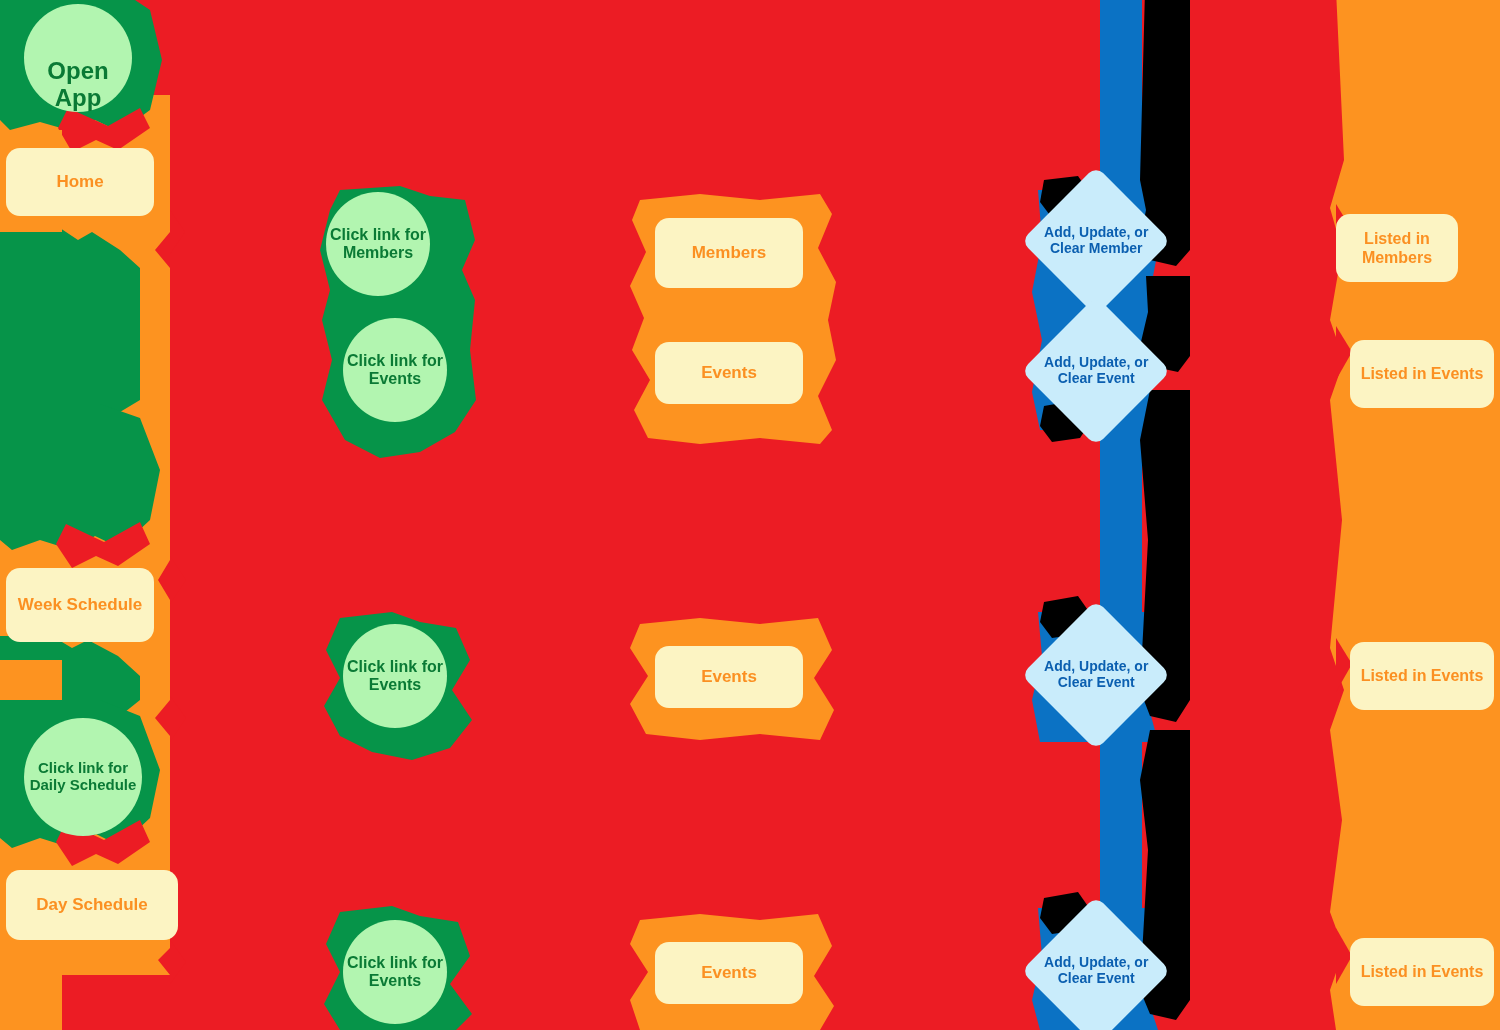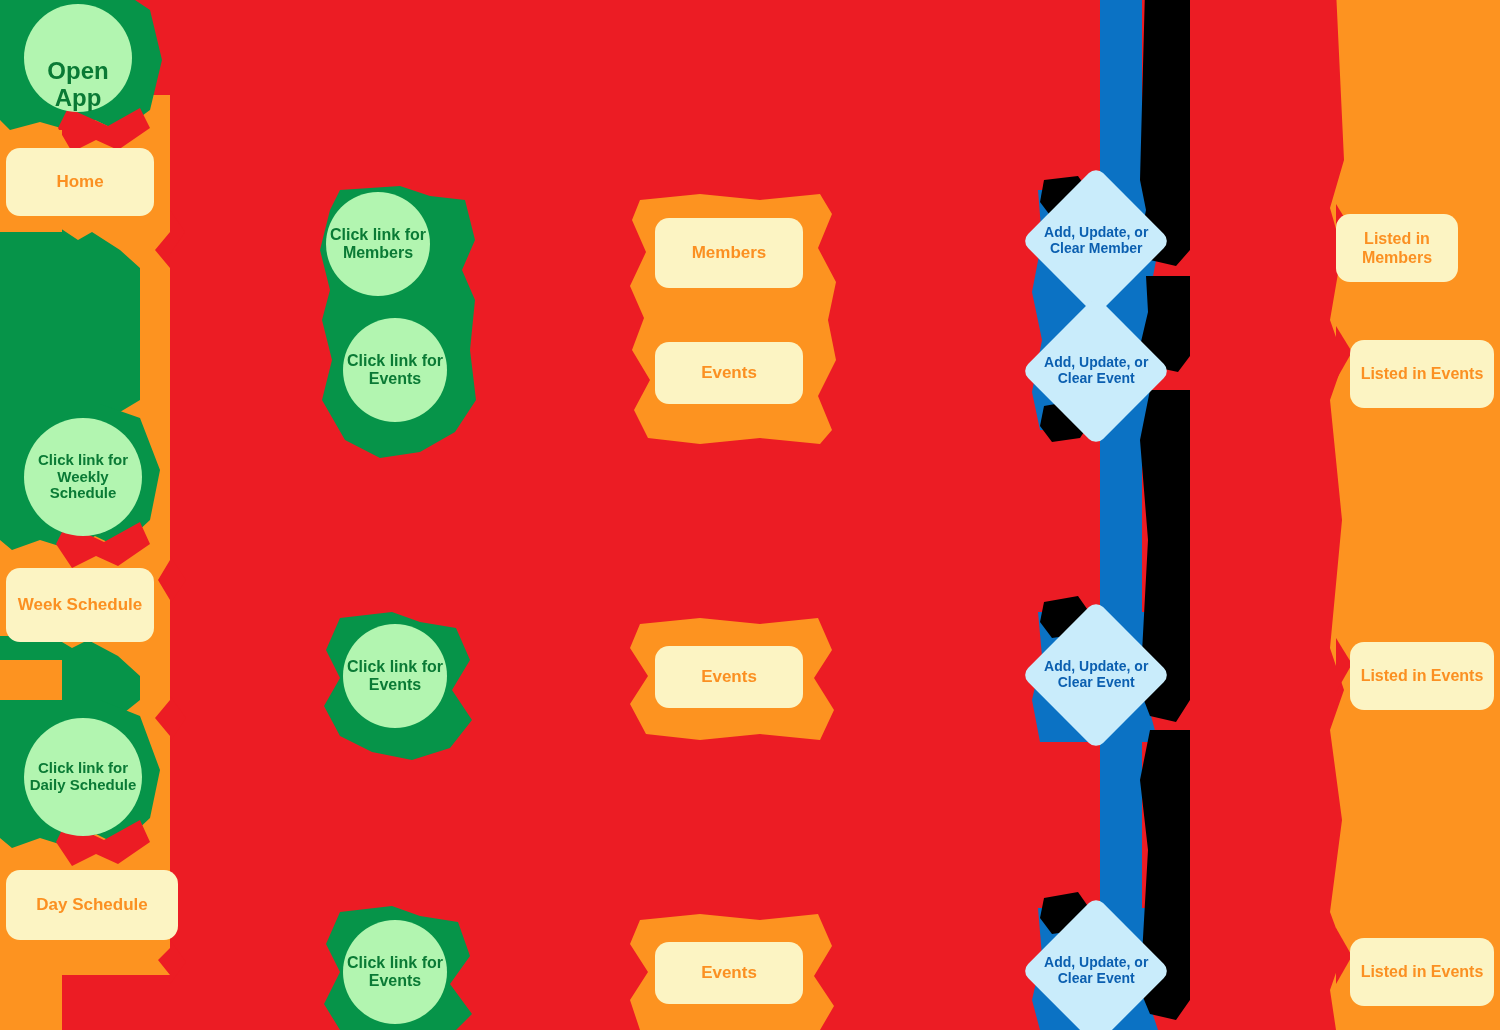--- a/index.html
+++ b/index.html
@@ -139,23 +139,20 @@
   </svg>
 
   <div class="node circle-node t18" style="left:24px;top:4px;width:108px;height:108px;">
     <span>Open App</span>
   </div>
 
   <div class="node card-node t17" style="left:6px;top:148px;width:148px;height:68px;">
     <span>Home</span>
   </div>
 
-  <div class="node circle-node t15" style="left:24px;top:418px;width:118px;height:118px;">
-    <span>Click link for Weekly Schedule</span>
-  </div>
 
   <div class="node card-node t17" style="left:6px;top:568px;width:148px;height:74px;">
     <span>Week Schedule</span>
   </div>
 
   <div class="node circle-node t15" style="left:24px;top:718px;width:118px;height:118px;text-align:center;">
     <span>Click link for Daily Schedule</span>
   </div>
 
   <div class="node card-node t17" style="left:6px;top:870px;width:172px;height:70px;">

